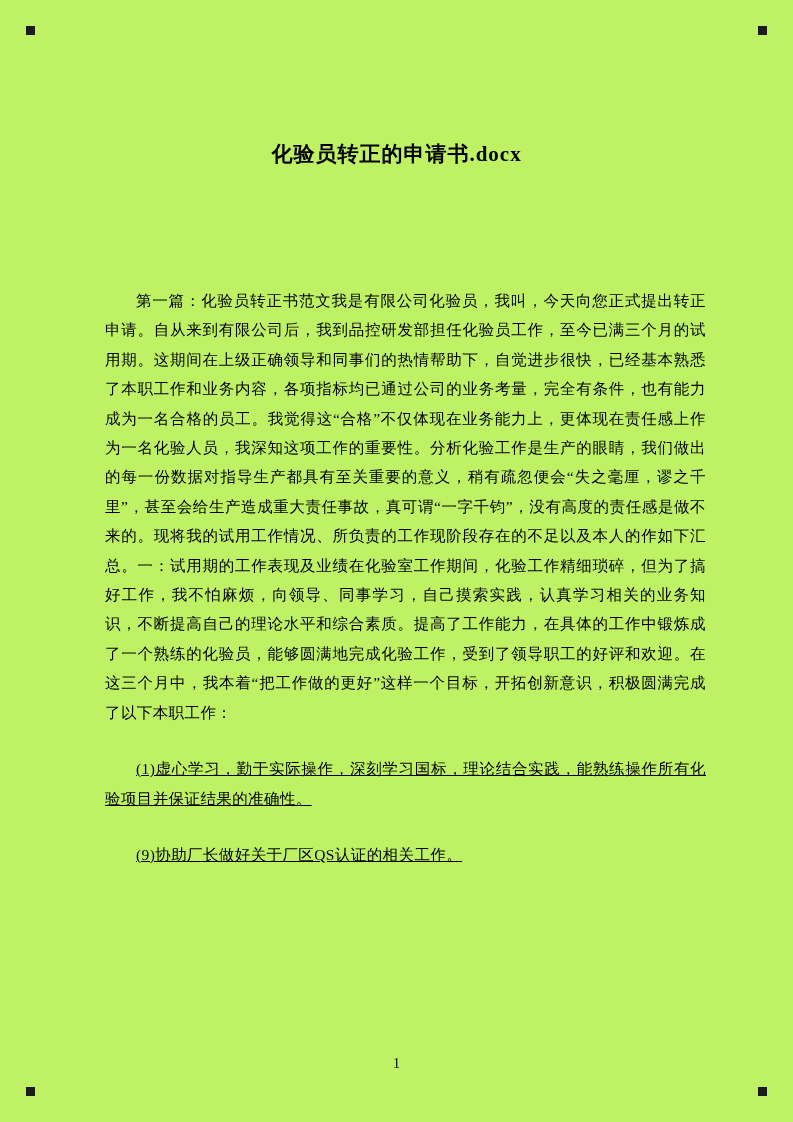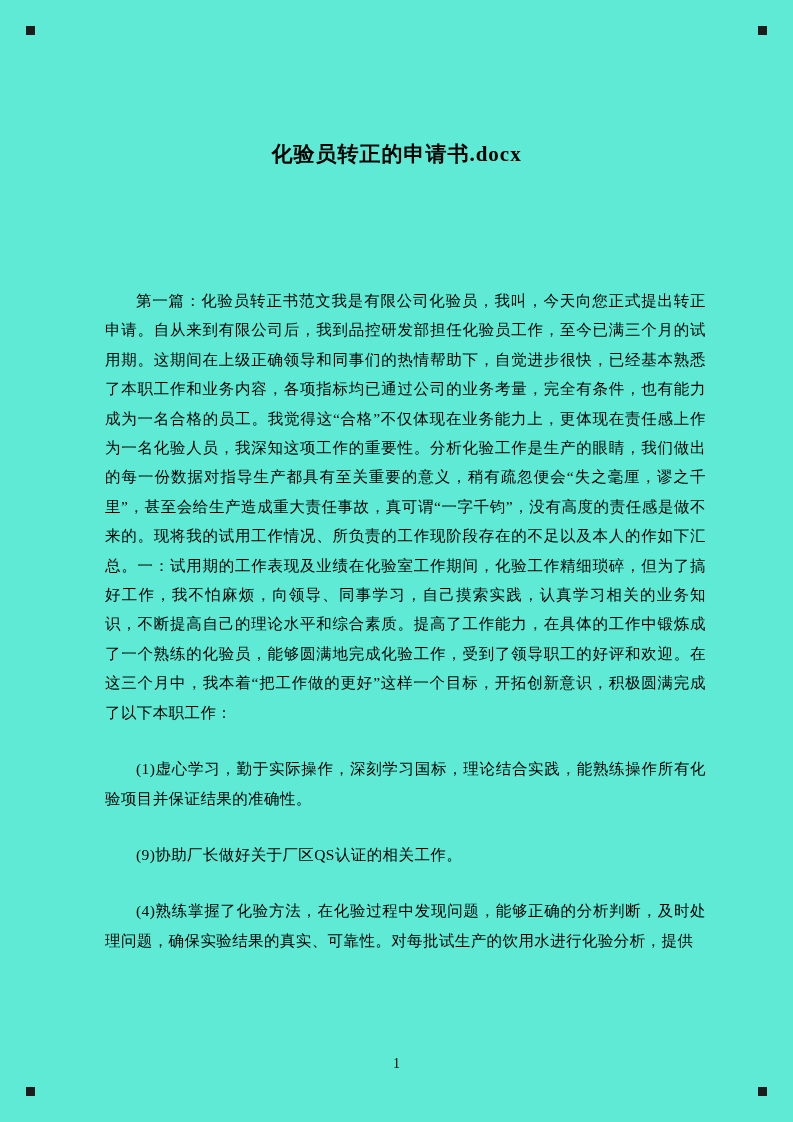--- a/index.html
+++ b/index.html
@@ -11,21 +11,21 @@
     width: 793px;
     height: 1122px;
     position: relative;
     overflow: hidden;
     font-family: "Liberation Serif", "DejaVu Serif", serif;
     color: #000000;
   }
   .page {
     position: absolute;
     inset: 0;
-    background: #5eead4;
+    background: #bef264;
   }
   
   .corner {
     position: absolute;
     width: 9px;
     height: 9px;
     background: #1c1c1c;
   }
   .corner.tl { top: 26px; left: 26px; }
   .corner.tr { top: 26px; right: 26px; }
@@ -49,20 +49,21 @@
     line-height: 29.4px;
     text-align: justify;
     letter-spacing: 0.4px;
   }
   .doc-body p {
     margin: 0;
     text-indent: 2em;
   }
   .doc-body p + p {
     margin-top: 27px;
+    text-decoration: underline;
   }
   .page-number {
     position: absolute;
     bottom: 50px;
     left: 0;
     right: 0;
     text-align: center;
     font-size: 14px;
   }
 </style>
@@ -75,18 +76,17 @@
   <div class="corner tr"></div>
   <div class="corner bl"></div>
   <div class="corner br"></div>
 
   <h1 class="doc-title">化验员转正的申请书.docx</h1>
 
   <div class="doc-body">
     <p>第一篇：化验员转正书范文我是有限公司化验员，我叫，今天向您正式提出转正申请。自从来到有限公司后，我到品控研发部担任化验员工作，至今已满三个月的试用期。这期间在上级正确领导和同事们的热情帮助下，自觉进步很快，已经基本熟悉了本职工作和业务内容，各项指标均已通过公司的业务考量，完全有条件，也有能力成为一名合格的员工。我觉得这“合格”不仅体现在业务能力上，更体现在责任感上作为一名化验人员，我深知这项工作的重要性。分析化验工作是生产的眼睛，我们做出的每一份数据对指导生产都具有至关重要的意义，稍有疏忽便会“失之毫厘，谬之千里”，甚至会给生产造成重大责任事故，真可谓“一字千钧”，没有高度的责任感是做不来的。现将我的试用工作情况、所负责的工作现阶段存在的不足以及本人的作如下汇总。一：试用期的工作表现及业绩在化验室工作期间，化验工作精细琐碎，但为了搞好工作，我不怕麻烦，向领导、同事学习，自己摸索实践，认真学习相关的业务知识，不断提高自己的理论水平和综合素质。提高了工作能力，在具体的工作中锻炼成了一个熟练的化验员，能够圆满地完成化验工作，受到了领导职工的好评和欢迎。在这三个月中，我本着“把工作做的更好”这样一个目标，开拓创新意识，积极圆满完成了以下本职工作：</p>
     <p>(1)虚心学习，勤于实际操作，深刻学习国标，理论结合实践，能熟练操作所有化验项目并保证结果的准确性。</p>
     <p>(9)协助厂长做好关于厂区QS认证的相关工作。</p>
-    <p>(4)熟练掌握了化验方法，在化验过程中发现问题，能够正确的分析判断，及时处理问题，确保实验结果的真实、可靠性。对每批试生产的饮用水进行化验分析，提供</p>
   </div>
 
   <div class="page-number">1</div>
 
 </div>
 
 </body></html>

